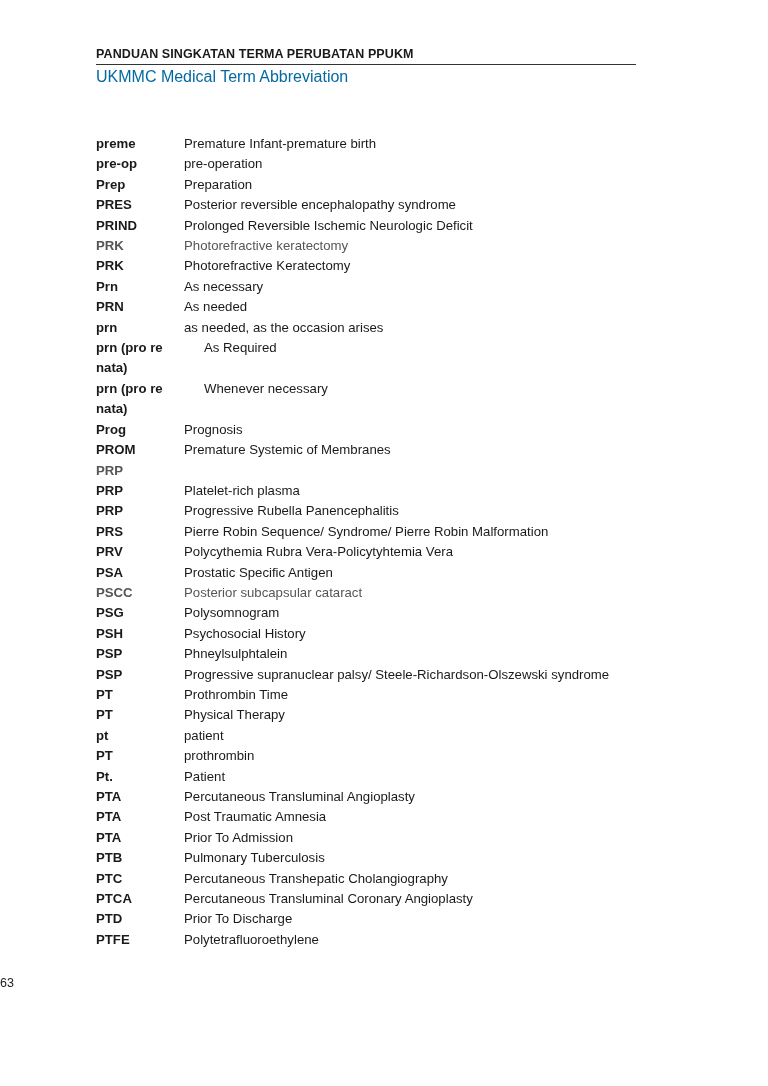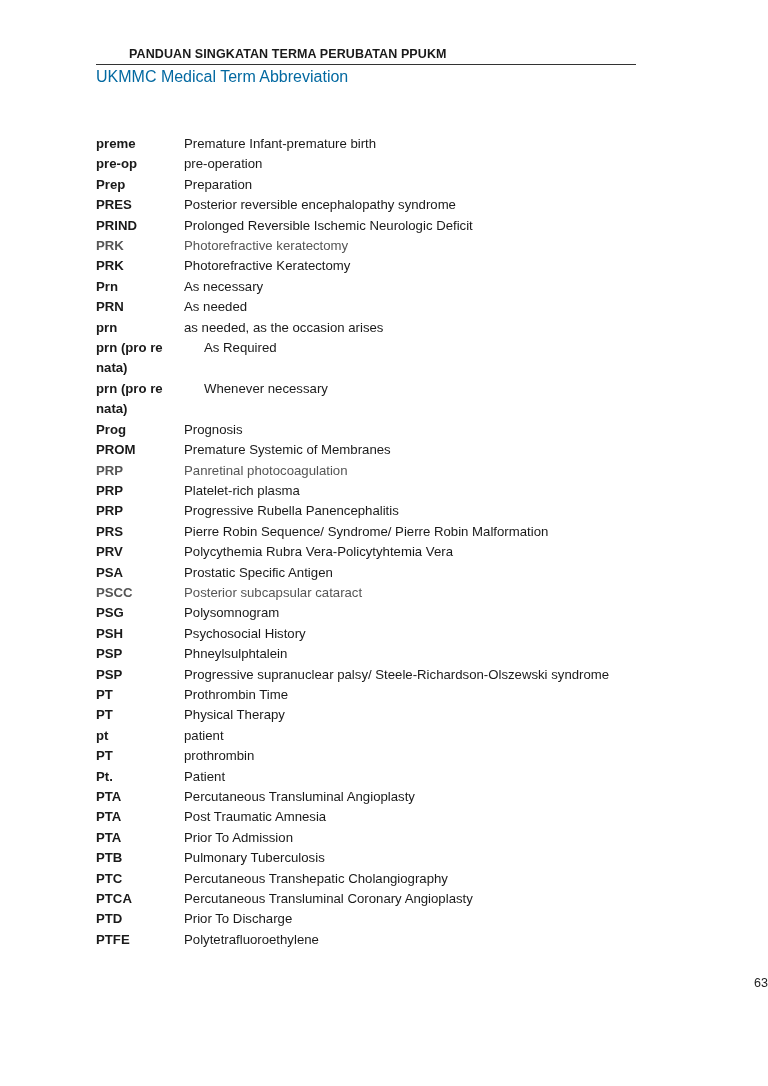--- a/index.html
+++ b/index.html
@@ -1,29 +1,29 @@
 <!DOCTYPE html>
 <html><head>
 <meta charset="utf-8">
 <style>
   html, body { margin: 0; padding: 0; background: #ffffff; }
   body { width: 768px; height: 1086px; position: relative; overflow: hidden;
          font-family: "Liberation Sans", sans-serif; color: #1a1a1a; }
-  .header-title { position: absolute; left: 96px; top: 47px; font-size: 12.5px; font-weight: bold; letter-spacing: 0.1px; margin-left: 33px; }
+  .header-title { position: absolute; left: 96px; top: 47px; font-size: 12.5px; font-weight: bold; letter-spacing: 0.1px; }
   .header-rule { position: absolute; left: 96px; top: 64px; width: 540px; height: 0; border-top: 1.3px solid #333; }
   .header-sub { position: absolute; left: 96px; top: 68px; font-size: 16px; color: #0369a1; }
   .entries { position: absolute; left: 96px; top: 134px; width: 600px; }
   .row { display: flex; font-size: 13.2px; line-height: 20.4px; }
   .row.muted { color: #555; }
   .abbr { width: 88px; font-weight: bold; flex-shrink: 0; }
   .row.muted .abbr { color: #555; }
   .def { flex: 1; white-space: nowrap; }
   .row.tall { align-items: flex-start; }
   .row.tall .abbr { white-space: normal; width: 90px; margin-right: 18px; }
-  .page-number { position: absolute; left: 0; width: 768px; text-align: right; top: 976px; font-size: 12.5px; color: #222; }
+  .page-number { position: absolute; left: 0; width: 768px; text-align: left; top: 976px; font-size: 12.5px; color: #222; }
 </style>
 </head>
 <body>
 
 <div class="header-title">PANDUAN SINGKATAN TERMA PERUBATAN PPUKM</div>
 <div class="header-rule"></div>
 <div class="header-sub">UKMMC Medical Term Abbreviation</div>
 
 <div class="entries" id="entries">
     <div class="row">
@@ -77,21 +77,20 @@
     <div class="row">
       <div class="abbr">Prog</div>
       <div class="def">Prognosis</div>
     </div>
     <div class="row">
       <div class="abbr">PROM</div>
       <div class="def">Premature Systemic of Membranes</div>
     </div>
     <div class="row muted">
       <div class="abbr">PRP</div>
-      <div class="def">Panretinal photocoagulation</div>
     </div>
     <div class="row">
       <div class="abbr">PRP</div>
       <div class="def">Platelet-rich plasma</div>
     </div>
     <div class="row">
       <div class="abbr">PRP</div>
       <div class="def">Progressive Rubella Panencephalitis</div>
     </div>
     <div class="row">

